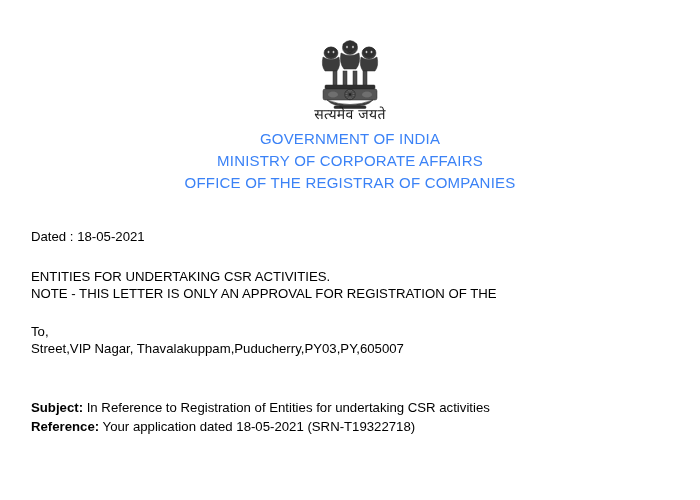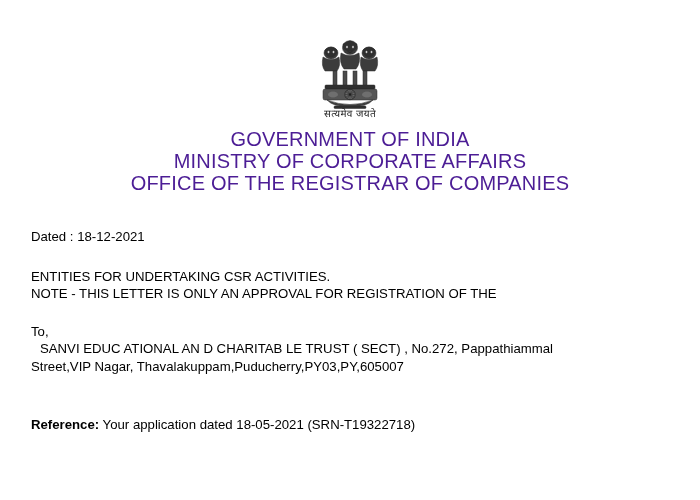--- a/index.html
+++ b/index.html
@@ -35,41 +35,41 @@
   .emblem-svg {
     display: inline-block;
     width: 86px;
     height: 78px;
     vertical-align: top;
   }
   .emblem-motto {
     display: block;
     text-align: center;
     font-family: "DejaVu Sans", sans-serif;
-    font-size: 10px;
+    font-size: 14px;
     line-height: 10px;
     letter-spacing: 0.3px;
     color: #1a1a1a;
     margin-top: -3px;
   }
 
   
   .header-lines {
     position: absolute;
     top: 128px;
     left: 0;
     width: 700px;
     text-align: center;
   }
   .header-line {
     display: block;
-    font-size: 20px;
+    font-size: 15px;
     line-height: 22px;
     letter-spacing: 0.2px;
-    color: #4c1d95;
+    color: #3b82f6;
     white-space: nowrap;
   }
 
   
   .body-area {
     position: absolute;
     top: 228px;
     left: 31px;
     width: 648px;
   }
@@ -156,34 +156,34 @@
   </div>
 
   <div class="header-lines">
     <span class="header-line">GOVERNMENT OF INDIA</span>
     <span class="header-line">MINISTRY OF CORPORATE AFFAIRS</span>
     <span class="header-line">OFFICE OF THE REGISTRAR OF COMPANIES</span>
   </div>
 
   <div class="body-area">
 
-    <p class="para">Dated : 18-12-2021</p>
+    <p class="para">Dated : 18-05-2021</p>
 
     <div class="gap-lg"></div>
 
     <p class="para note-line">ENTITIES FOR UNDERTAKING CSR ACTIVITIES.</p>
     <p class="para note-line">NOTE - THIS LETTER IS ONLY AN APPROVAL FOR REGISTRATION OF THE</p>
 
     <div class="gap-md"></div>
 
     <p class="para">To,</p>
-    <p class="para addr-name">SANVI EDUC ATIONAL AN D CHARITAB LE TRUST ( SECT) , No.272, Pappathiammal</p>
     <p class="para addr-street">Street,VIP Nagar, Thavalakuppam,Puducherry,PY03,PY,605007</p>
 
     <div class="gap-md"></div>
 
 
     <div class="gap-md"></div>
 
+    <div class="subject-row"><span class="lbl-bold">Subject:</span> <span>In Reference to Registration of Entities for undertaking CSR activities</span></div>
     <div class="reference-row"><span class="lbl-bold">Reference:</span> <span>Your application dated 18-05-2021 (SRN-T19322718)</span></div>
 
   </div>
 </div>
 
 </body></html>

